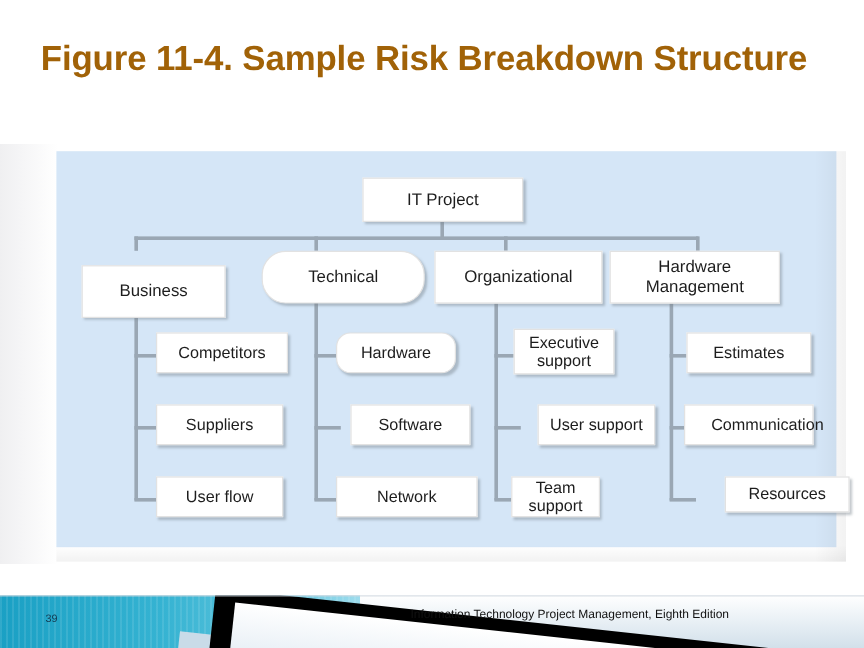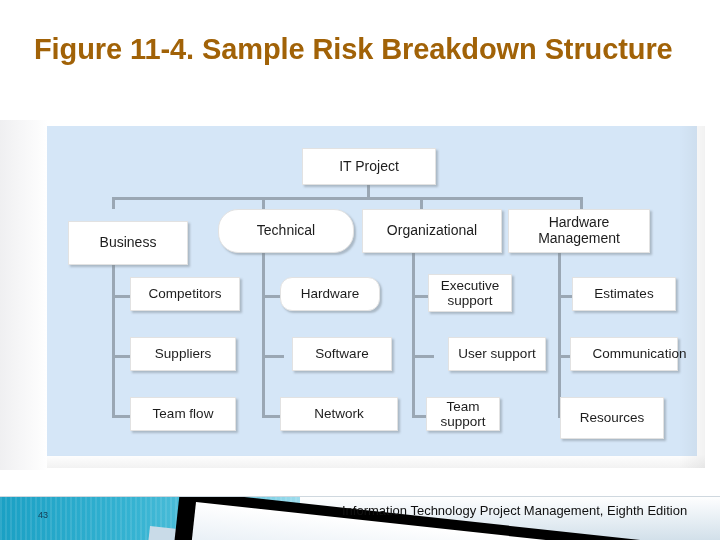--- a/index.html
+++ b/index.html
@@ -125,21 +125,21 @@
   #slide-number {
     position:absolute;
     left:38px; bottom:20px;
     font-size:9px;
     color:#123b52;
     z-index:9;
   }
   #footer-text {
     position:absolute;
     left:342px; bottom:22px;
-    font-size:13px;
+    font-size:10px;
     color:#111111;
     z-index:9;
     white-space:nowrap;
   }
   #band-topline{
     position:absolute;
     left:0; top:0; width:720px; height:1px;
     background:#cfd8df;
   }
 </style>
@@ -183,36 +183,36 @@
 
 <div class="node root" style="left:302px; top:148px; width:134px; height:37px;">IT Project</div>
 
 <div class="node cat" style="left:68px; top:209px; width:120px; height:44px;margin-top:12px;">Business</div>
 <div class="node cat" style="left:218px; top:209px; width:136px; height:44px;border-radius:20px;">Technical</div>
 <div class="node cat" style="left:362px; top:209px; width:140px; height:44px;">Organizational</div>
 <div class="node cat" style="left:508px; top:209px; width:142px; height:44px;">Hardware Management</div>
 
 <div class="node leaf" style="left:130px; top:277px; width:110px; height:34px;">Competitors</div>
 <div class="node leaf" style="left:130px; top:337px; width:106px; height:34px;">Suppliers</div>
-<div class="node leaf" style="left:130px; top:397px; width:106px; height:34px;">Team flow</div>
+<div class="node leaf" style="left:130px; top:397px; width:106px; height:34px;">User flow</div>
 
 <div class="node leaf" style="left:280px; top:277px; width:100px; height:34px;border-radius:12px;">Hardware</div>
 <div class="node leaf" style="left:280px; top:337px; width:100px; height:34px;margin-left:12px;">Software</div>
 <div class="node leaf" style="left:280px; top:397px; width:118px; height:34px;">Network</div>
 
 <div class="node leaf" style="left:428px; top:274px; width:84px; height:38px;">Executive support</div>
 <div class="node leaf" style="left:426px; top:337px; width:98px; height:34px;margin-left:22px;">User support</div>
 <div class="node leaf" style="left:426px; top:397px; width:74px; height:34px;">Team support</div>
 
 <div class="node leaf" style="left:572px; top:277px; width:104px; height:34px;">Estimates</div>
 <div class="node leaf" style="left:570px; top:337px; width:108px; height:34px;padding-left:35px;">Communication</div>
-<div class="node leaf" style="left:560px; top:397px; width:104px; height:42px;">Resources</div>
+<div class="node leaf" style="left:604px; top:397px; width:104px; height:30px;">Resources</div>
 
 <div id="bottom-band">
   <div id="band-lightright"></div>
   <div id="band-teal"></div>
   <div id="band-wedge-pale"></div>
   <div id="band-wedge-black"></div>
   <div id="band-wedge-white"></div>
   <div id="band-topline"></div>
-  <div id="slide-number">43</div>
+  <div id="slide-number">39</div>
   <div id="footer-text">Information Technology Project Management, Eighth Edition</div>
 </div>
 
 </body></html>

